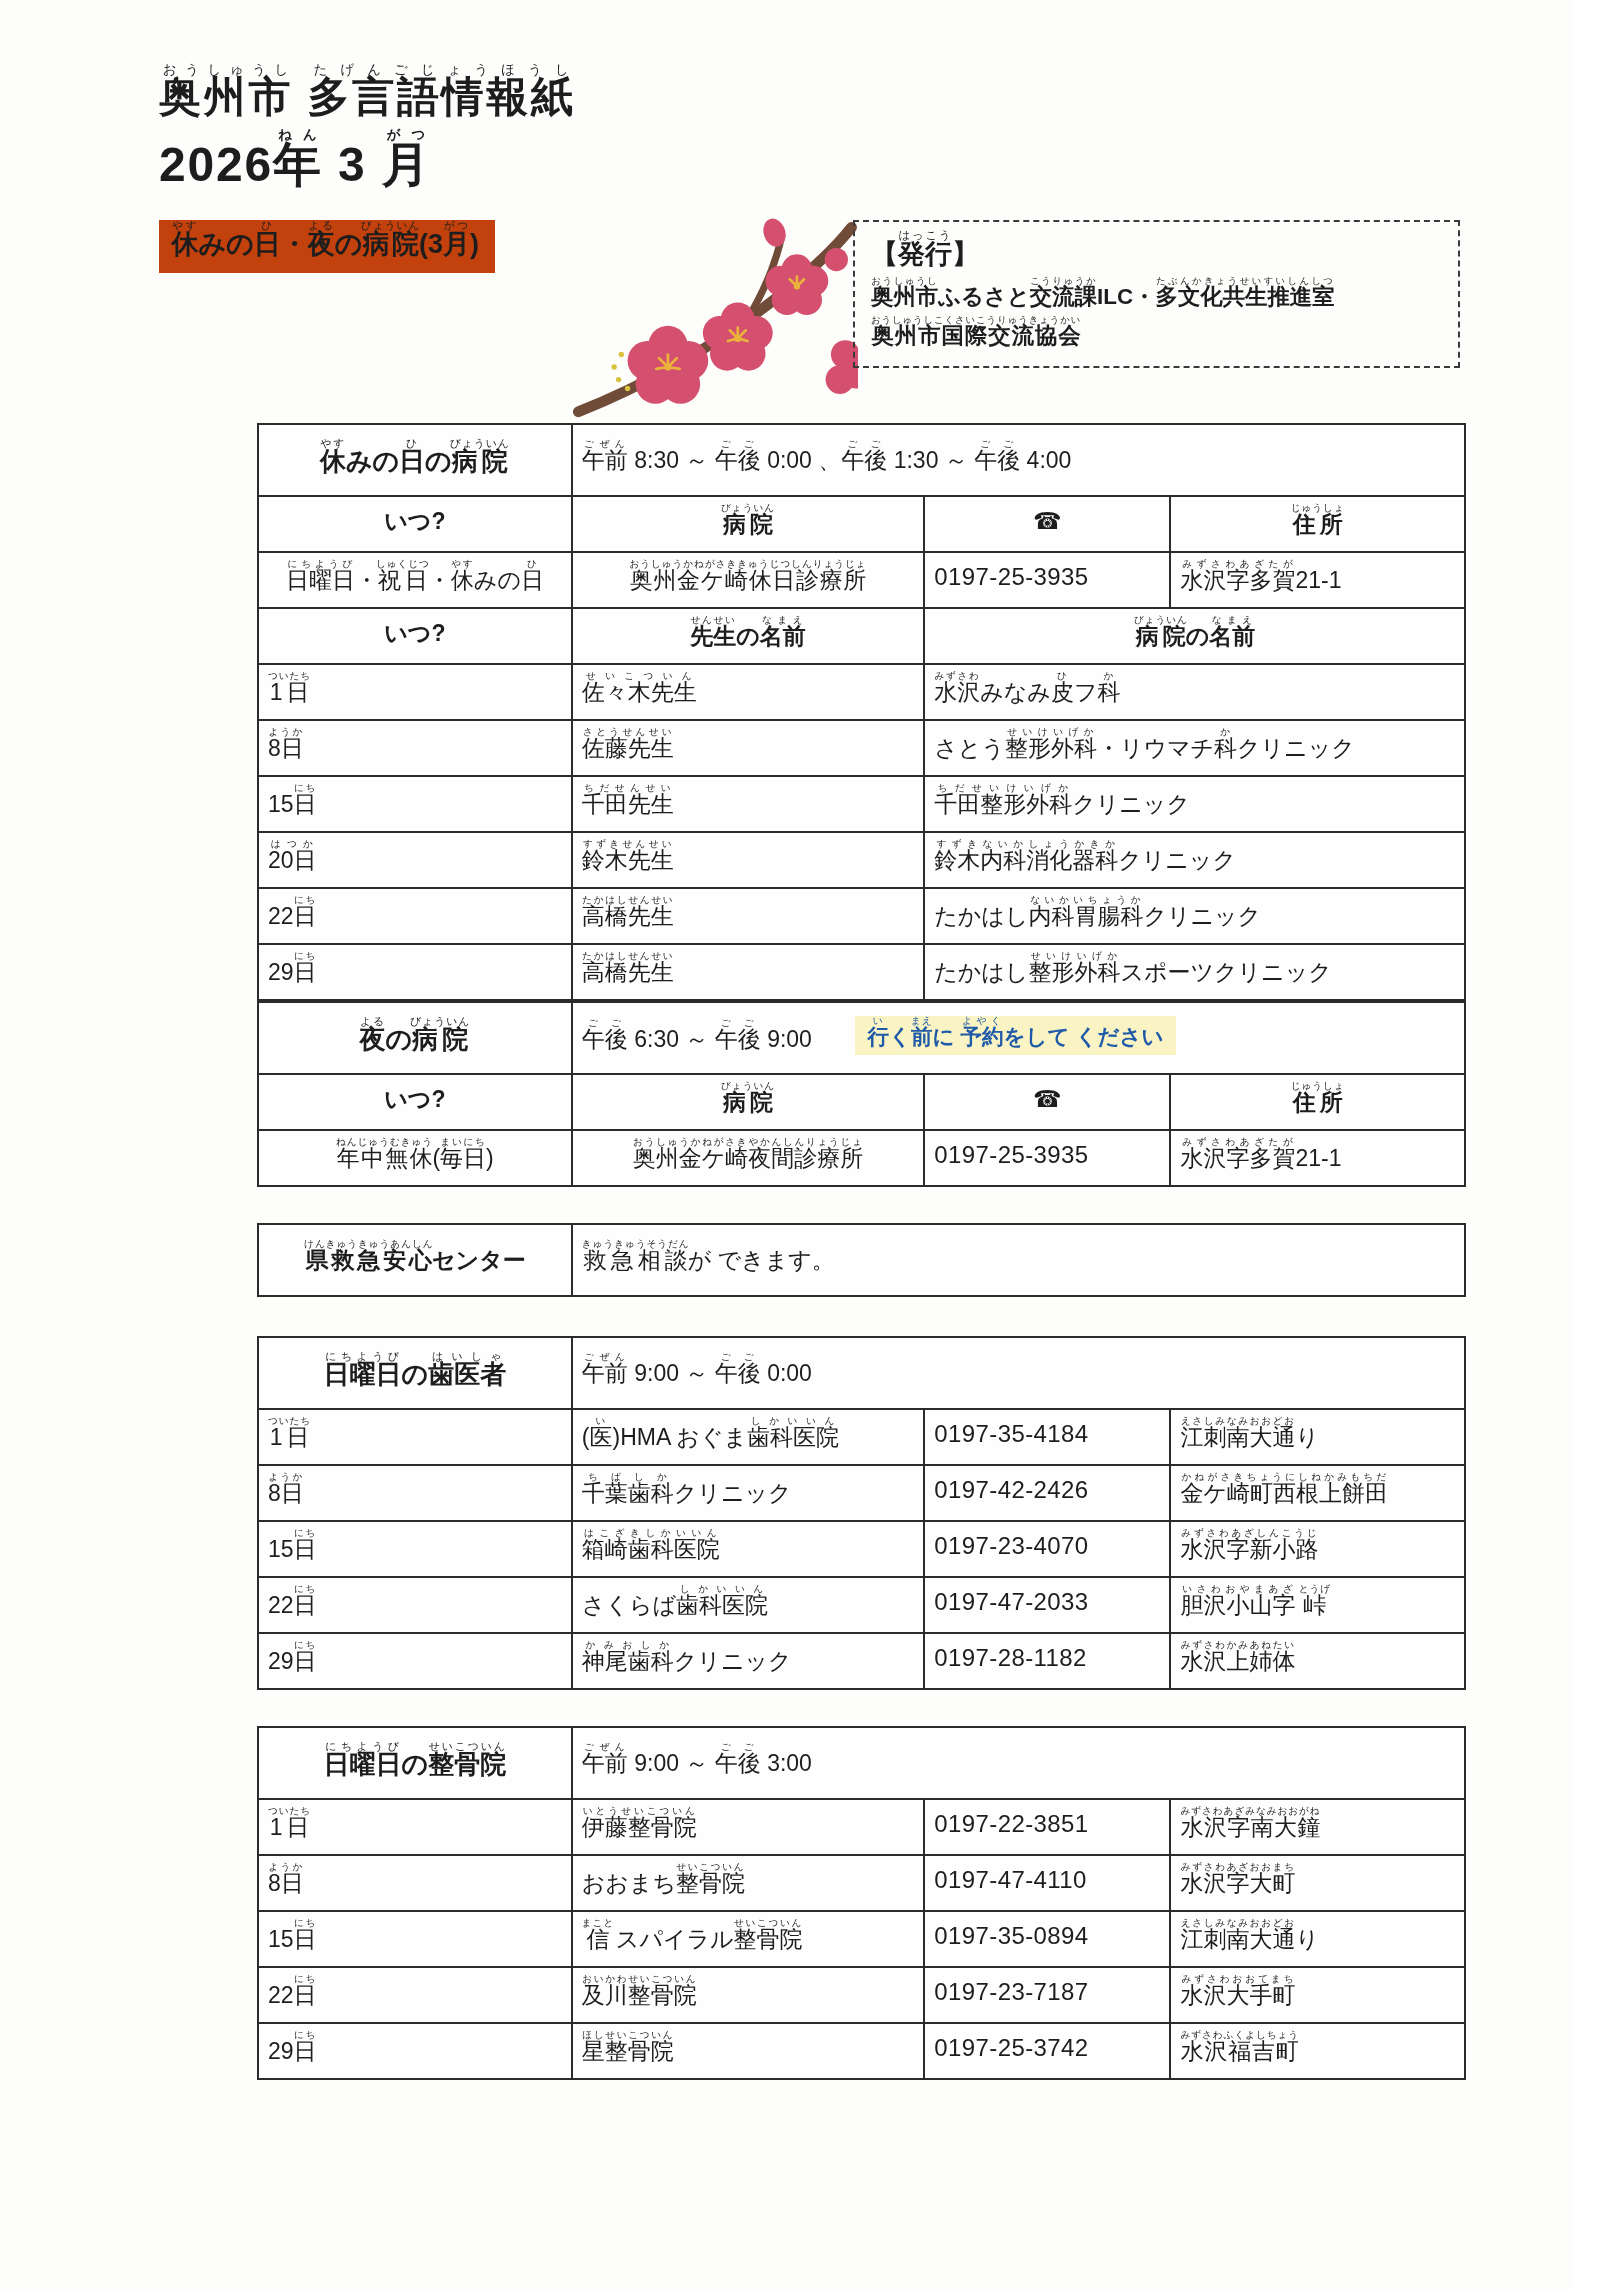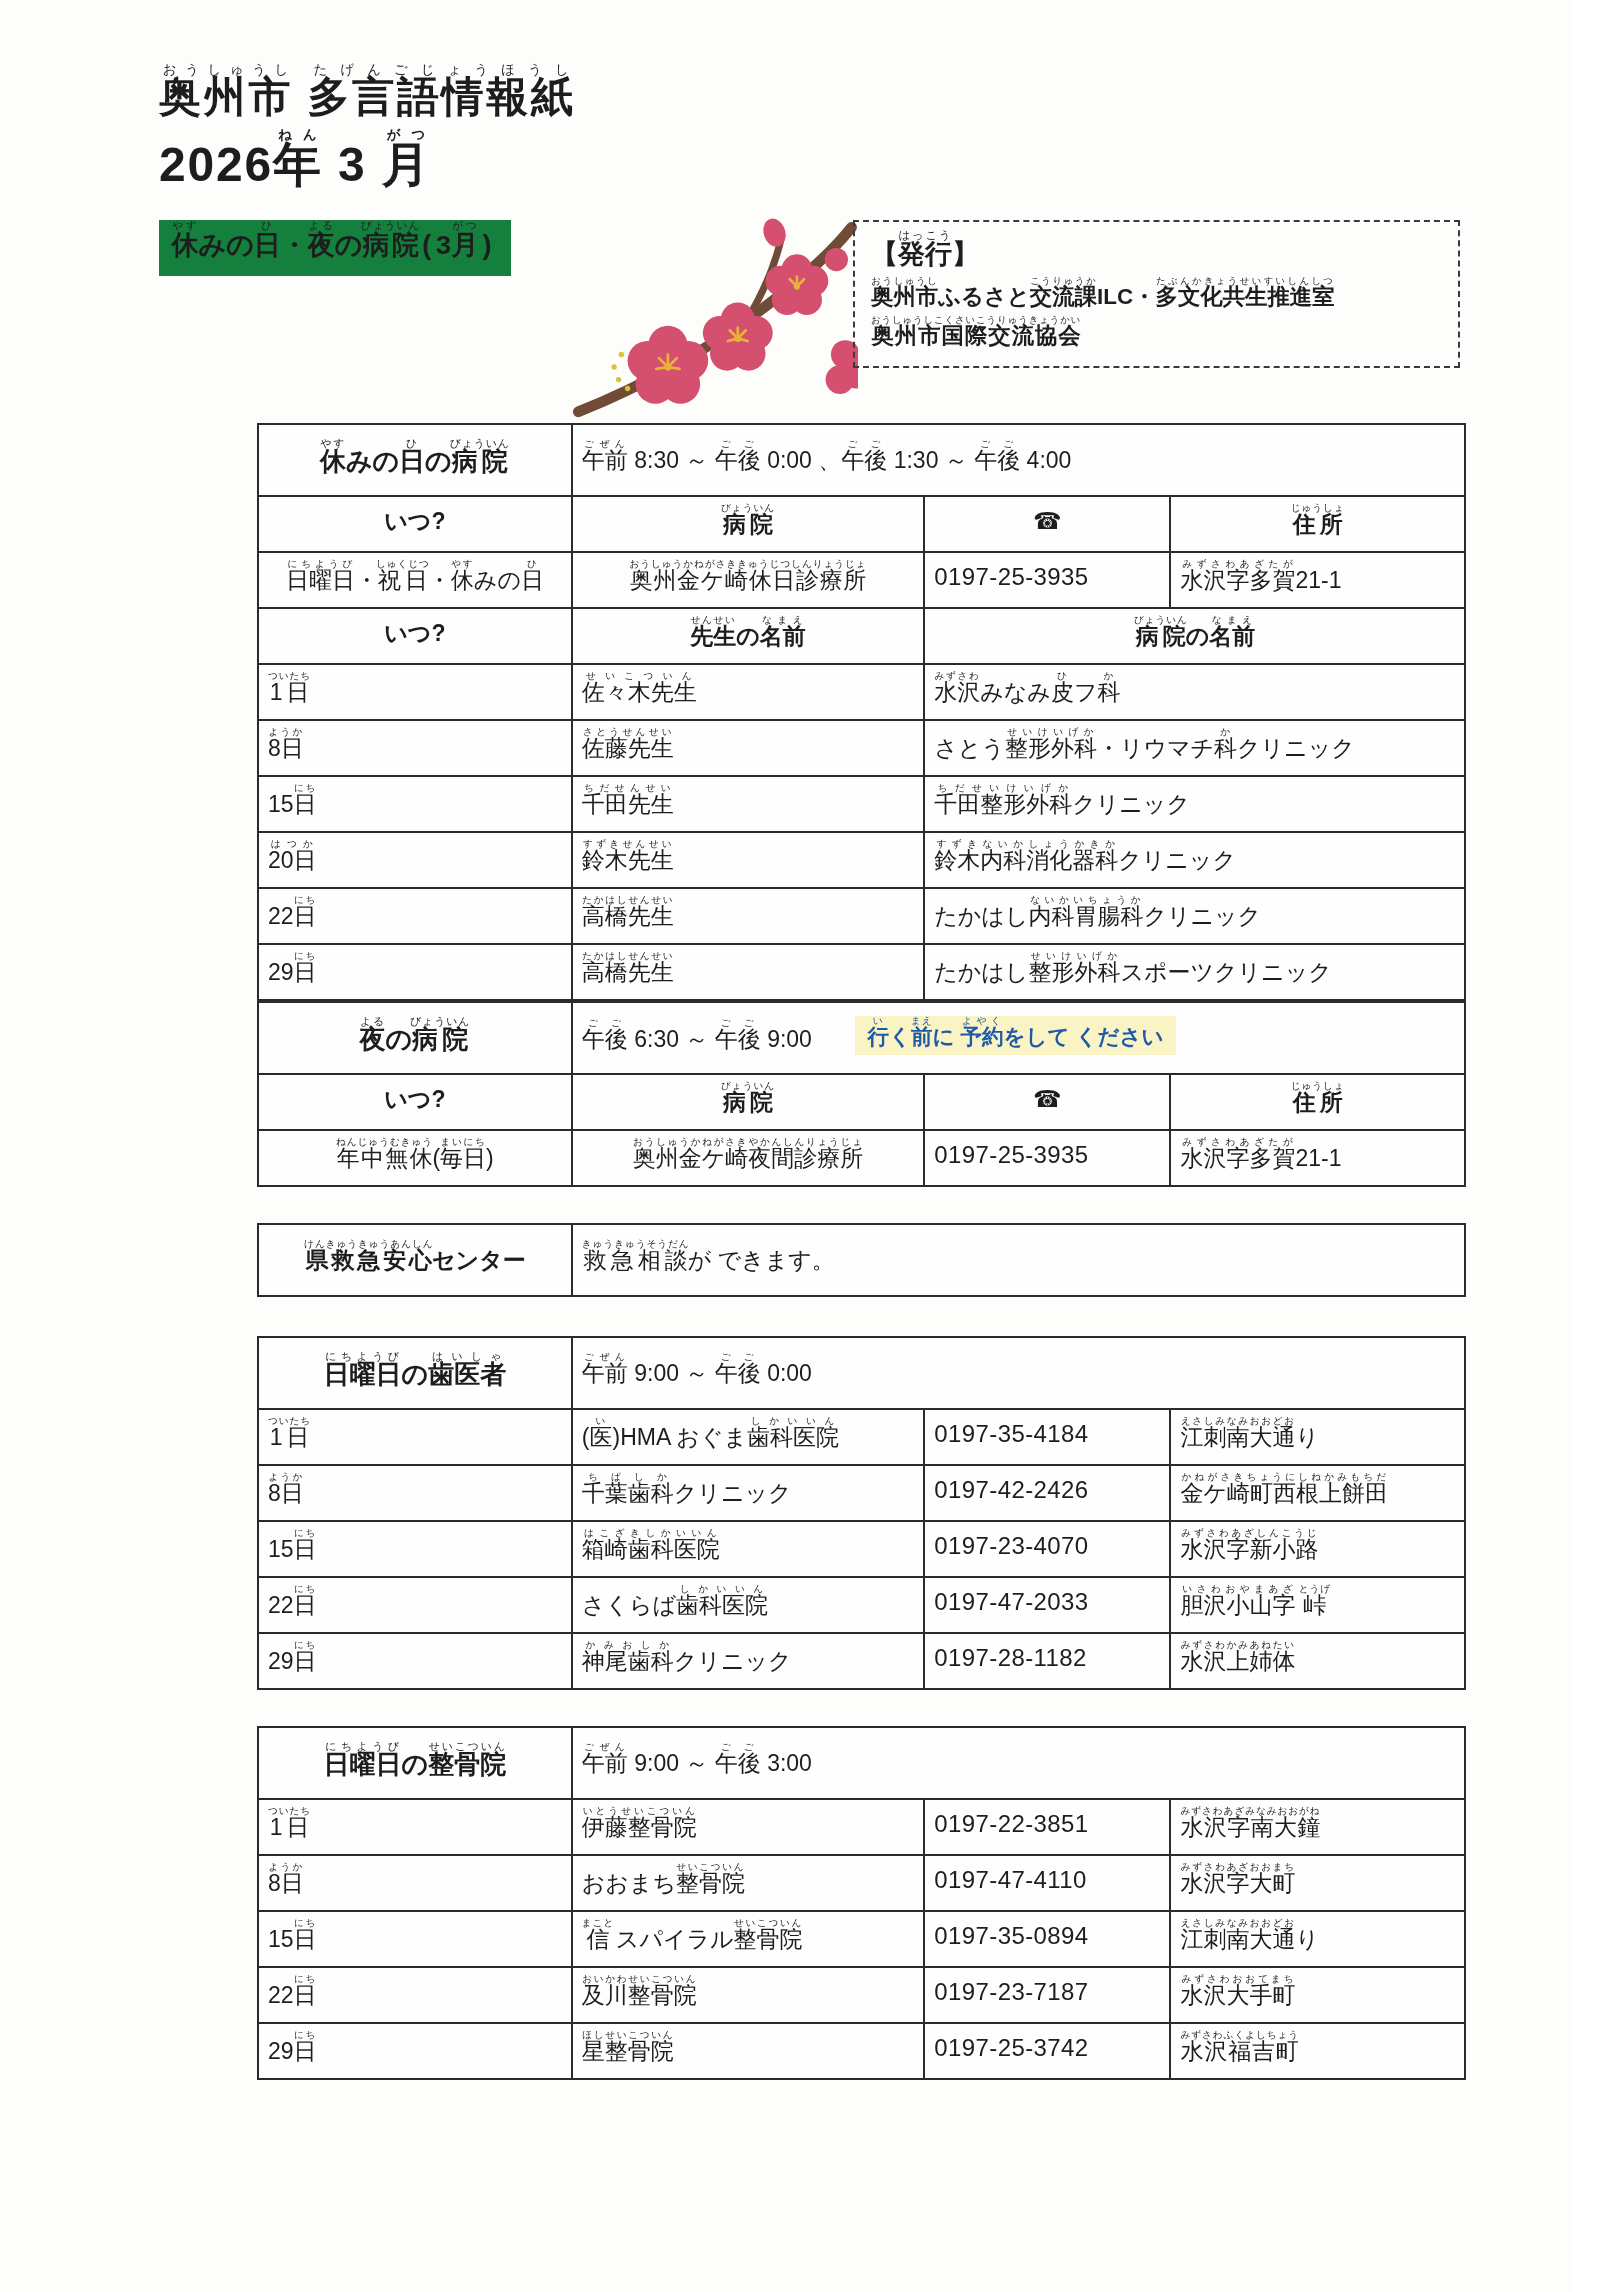--- a/index.html
+++ b/index.html
@@ -12,22 +12,22 @@
   ruby { ruby-position:over; }
   rt { font-size:0.42em; font-weight:normal; letter-spacing:0.9px; line-height:1; }
 
   
   .header { position:relative; height:419px; }
   .title-block { position:absolute; left:159px; top:63px; }
   .doc-title { margin:0; font-size:42px; font-weight:bold; letter-spacing:2.7px; line-height:1.5; }
   .doc-title rt { font-size:13.4px; }
   .issue-date { font-size:48px; font-weight:bold; letter-spacing:1.8px; line-height:1.4; margin-top:0px; }
   .issue-date rt { font-size:13.4px; font-weight:bold; }
-  .subtitle { display:inline-block; margin-top:21.5px; background:#15803d; padding:1.8px 16px 9px 12.5px;
-              font-size:27px; font-weight:bold; line-height:1.5;font-family:Liberation Mono, monospace; }
+  .subtitle { display:inline-block; margin-top:21.5px; background:#c2410c; padding:1.8px 16px 9px 12.5px;
+              font-size:27px; font-weight:bold; line-height:1.5; }
   .subtitle rt { font-size:10.7px; }
   .publisher { position:absolute; left:853px; top:220px; width:607px; box-sizing:border-box;
                border:2.7px dashed #3a3a3a; padding:7.2px 16px 12.5px; font-weight:bold; }
   .pub-label { font-size:27px; line-height:1.55; }
   .pub-line  { font-size:22.4px; line-height:1.6; }
   .blossom { position:absolute; left:562px; top:204px; }
 
   
   .tbl { border-collapse:collapse; width:1209px; margin-left:257px; table-layout:fixed;
          font-size:23px; background:#fefefe; }

